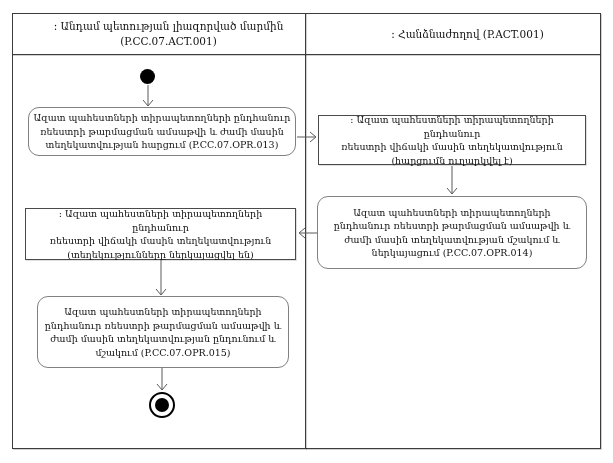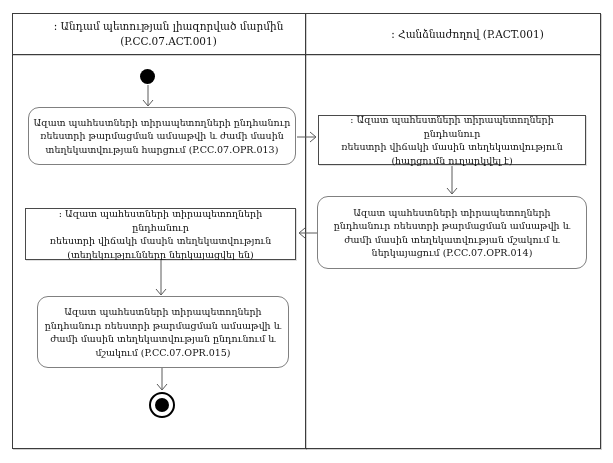--- a/index.html
+++ b/index.html
@@ -31,21 +31,21 @@
   }
   .lane-header.left  { left:22px;  width:293px; }
   .lane-header.right { left:320px; width:295px; }
   .node {
     position:absolute; display:flex; align-items:center; justify-content:center;
     text-align:center; font-size:9.5px; line-height:13.5px; white-space:pre-line;
     background:var(--background); padding:2px 4px; box-sizing:border-box;
   }
   .activity { border:1px solid var(--activity-border); border-radius:11px; }
   .object   { border:1px solid var(--object-border); box-shadow:1px 1px 0 rgba(0,0,0,0.12); }
-  .n-opr013 { left:28px;  top:107px; width:268px; height:58px; }
+  .n-opr013 { left:28px;  top:107px; width:268px; height:49px; }
   .n-sent   { left:318px; top:115px; width:268px; height:50px; }
   .n-opr014 { left:317px; top:196px; width:270px; height:73px; }
   .n-pres   { left:25px;  top:208px; width:271px; height:52px; }
   .n-opr015 { left:37px;  top:296px; width:252px; height:72px; }
   .start-node {
     position:absolute; left:140px; top:69px; width:15px; height:15px;
     border-radius:50%; background:var(--node-fill);
   }
   .final-node {
     position:absolute; left:149px; top:392px; width:22px; height:22px;

